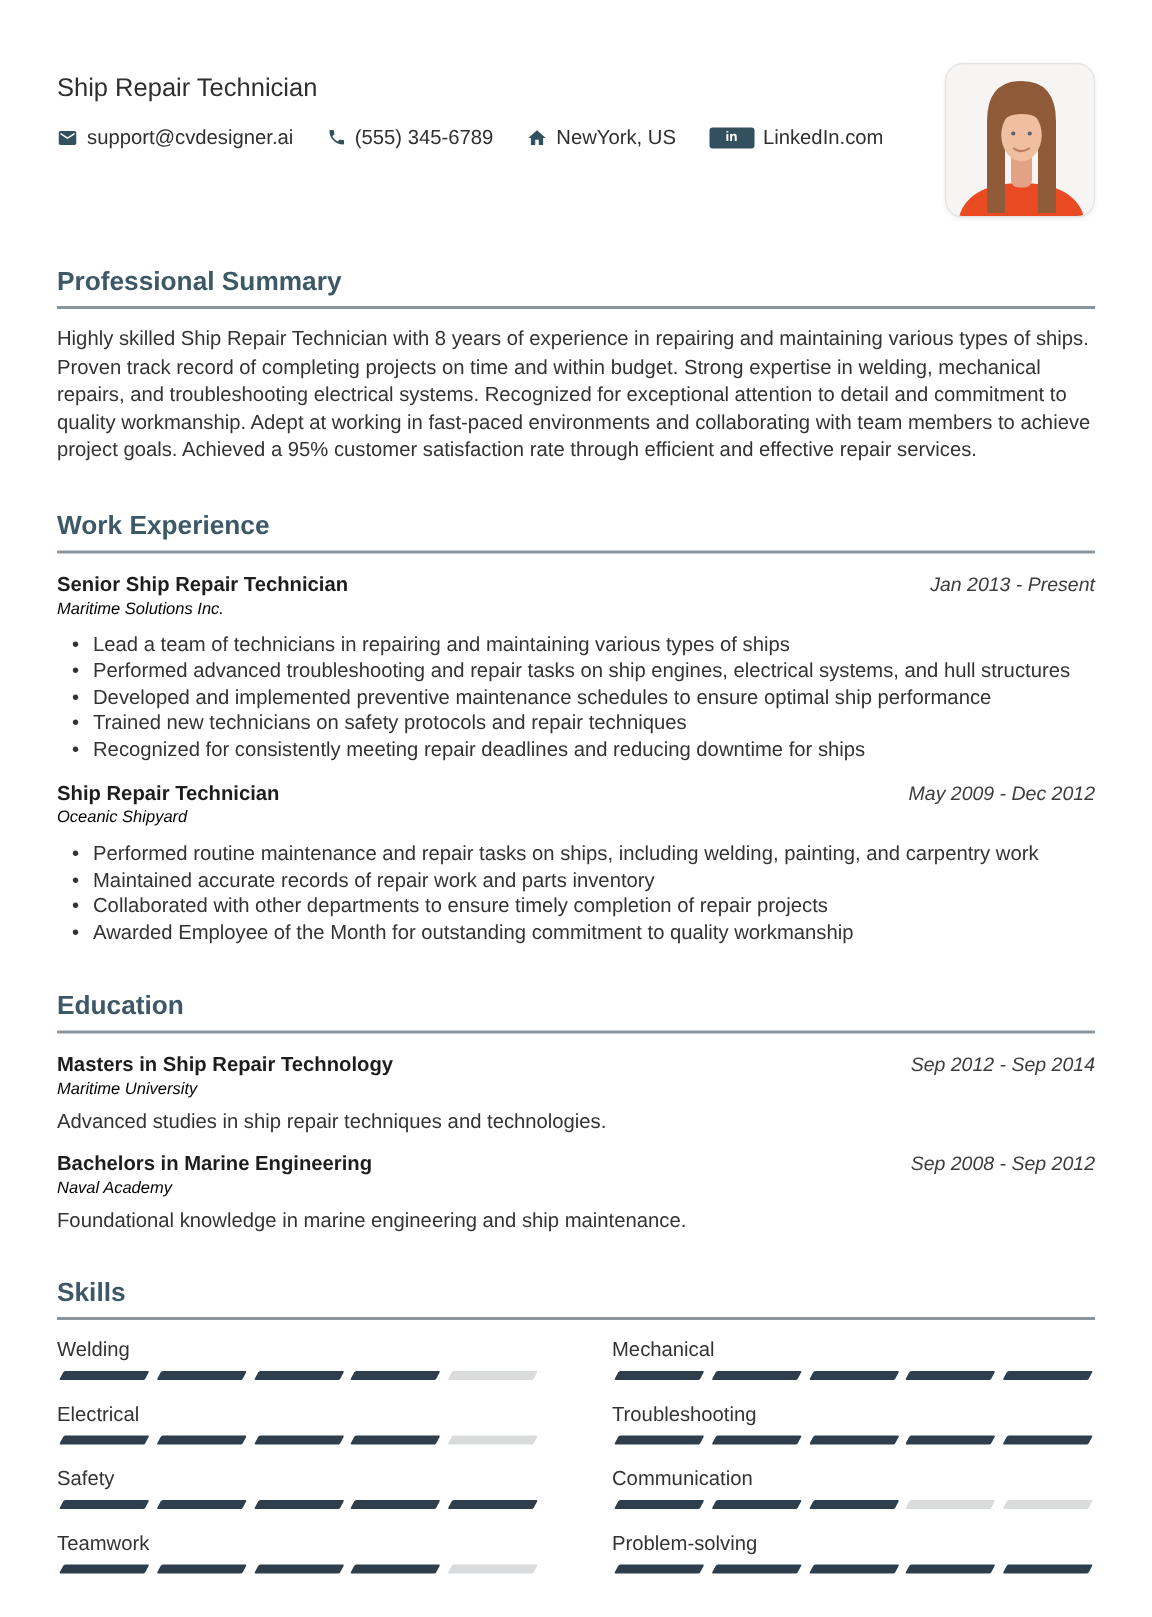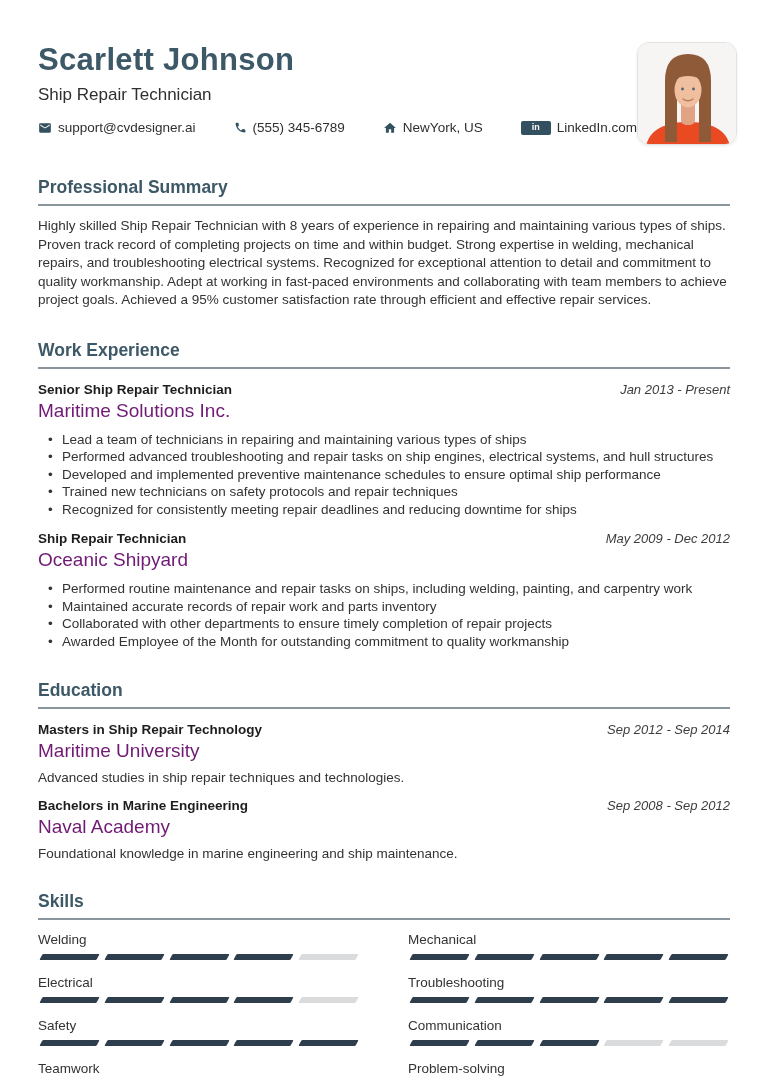--- a/index.html
+++ b/index.html
@@ -14,21 +14,21 @@
     width:768px; height:1078px;
     padding:42px 38px 0 38px;
     overflow:hidden;
     background:#ffffff;
   }
 
   
   .header { display:flex; justify-content:space-between; align-items:flex-start; margin-bottom:32px; }
   .person-name { font-size:31px; font-weight:700; color:#3d5866; letter-spacing:0.3px; }
   .person-title { font-size:17px; color:#2f2f2f; margin-top:7px; }
-  .contact-row { display:flex; align-items:center; gap:38px; margin-top:15px; }
+  .contact-row { display:flex; align-items:center; gap:22px; margin-top:15px; }
   .contact-item { display:flex; align-items:center; gap:6px; font-size:13.5px; color:#2f2f2f; white-space:nowrap; }
   .contact-item svg { display:block; }
   .li-badge {
     width:30px; height:14px; background:#33505f; border-radius:2px;
     color:#ffffff; font-size:9px; font-weight:700;
     display:flex; align-items:center; justify-content:center; line-height:1;
   }
   .photo {
     width:100px; height:103px; border-radius:12px;
     border:1px solid #e2e2e2; overflow:hidden; flex:none;
@@ -42,21 +42,21 @@
   .section-heading { font-size:17.5px; font-weight:700; color:#3d5866; }
   .section-rule { border:none; border-top:2px solid #8b959c; margin-top:6px; }
 
   .summary-text { font-size:13.5px; line-height:18.5px; color:#333333; margin-top:11px; }
 
   
   .entry { margin-top:13px; }
   .entry-head { display:flex; justify-content:space-between; align-items:flex-end; }
   .entry-title { font-size:13.5px; font-weight:700; color:#1d1d1d; }
   .entry-dates { font-size:13px; font-style:italic; color:#3c3c3c; }
-  .entry-sub { font-size:19px; color:#701a75; margin-top:3px; }
+  .entry-sub { font-size:11px; color:#000000; margin-top:3px;font-style:italic; }
   .entry-desc { font-size:13.5px; color:#333333; margin-top:8px; }
 
   ul.bullets { list-style:none; margin-top:9px; }
   ul.bullets li {
     position:relative; padding-left:24px;
     font-size:13.5px; line-height:17.5px; color:#333333;
   }
   ul.bullets li::before {
     content:"•"; position:absolute; left:10px; top:0; color:#333333;
   }
@@ -73,21 +73,20 @@
   .seg.filled { background:#2e3e4c; }
   .seg.empty  { background:#d9dbdc; }
 </style>
 </head>
 <body>
 
 <div class="page">
 
   <div class="header">
     <div>
-      <div class="person-name">Scarlett Johnson</div>
       <div class="person-title">Ship Repair Technician</div>
       <div class="contact-row">
 
         <div class="contact-item">
           <span>
             <svg width="14" height="14" viewBox="0 0 24 24" fill="#33505f">
                 <path d="M20 4H4c-1.1 0-2 .9-2 2v12c0 1.1.9 2 2 2h16c1.1 0 2-.9 2-2V6c0-1.1-.9-2-2-2zm0 4-8 5-8-5V6l8 5 8-5v2z"></path>
               </svg>
           </span>
           <span>support@cvdesigner.ai</span>

